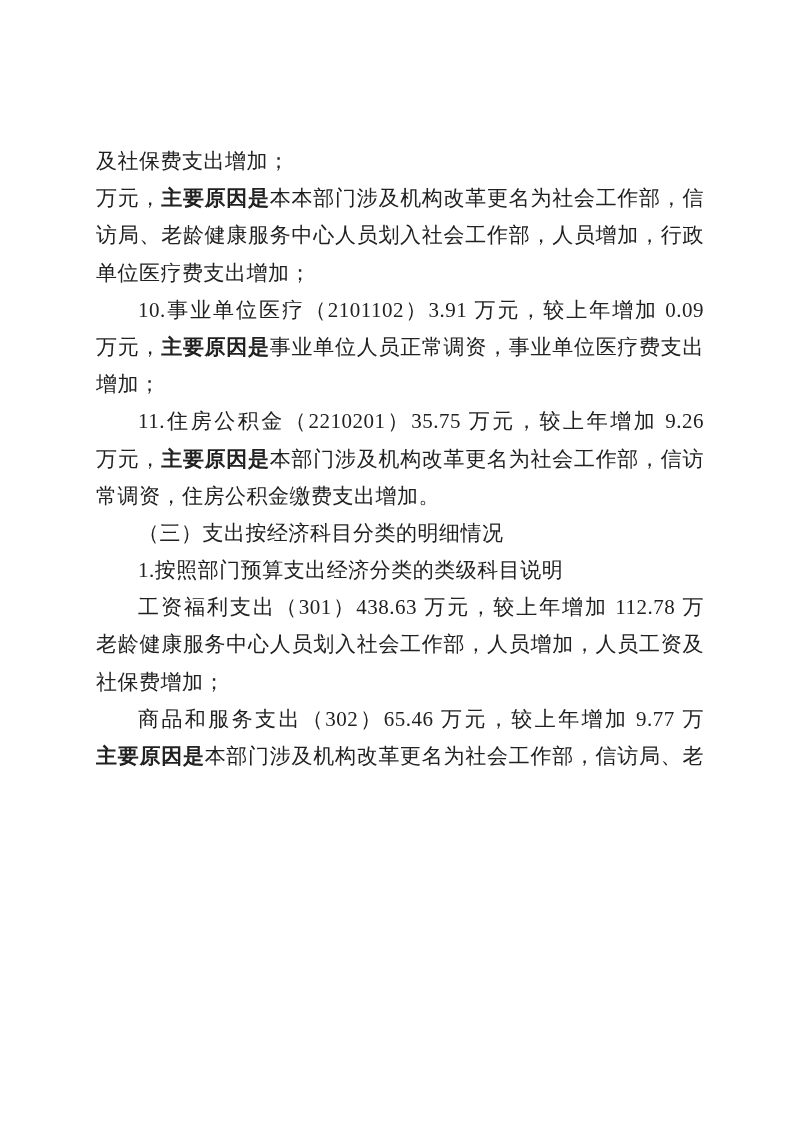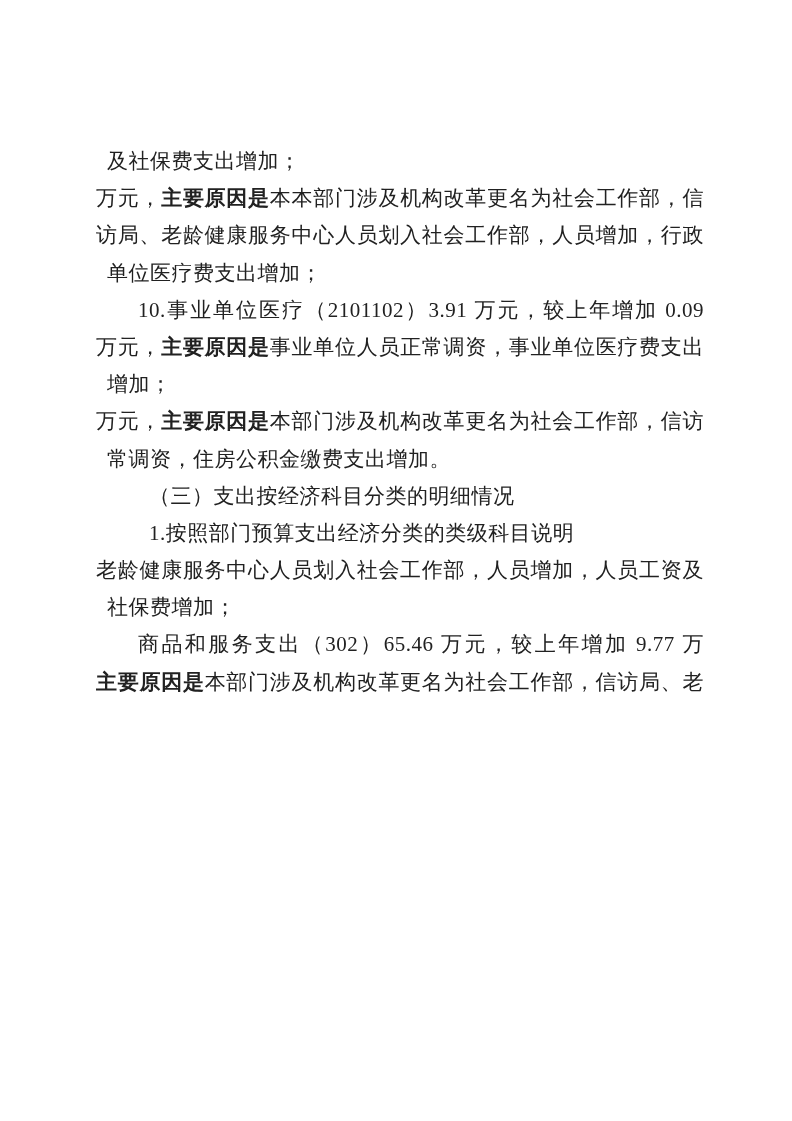--- a/index.html
+++ b/index.html
@@ -28,43 +28,44 @@
     height: 37.2px;
     line-height: 37.2px;
     overflow: hidden;
     text-align: justify;
     text-align-last: justify;
     text-justify: inter-character;
     white-space: normal;
   }
   .line.end {
     text-align-last: left;
-    margin-left: 11px;
   }
   .line.indent {
     text-indent: 2em;
   }
   .seg.b {
     font-weight: bold;
   }
 </style>
 </head>
 <body>
 
 <div class="page">
   <div class="text-block">
       <div class="line end"><span class="seg">及社保费支出增加；</span></div>
       <div class="line"><span class="seg">万元，</span><span class="seg b">主要原因是</span><span class="seg">本本部门涉及机构改革更名为社会工作部，信</span></div>
       <div class="line"><span class="seg">访局、老龄健康服务中心人员划入社会工作部，人员增加，行政</span></div>
       <div class="line end"><span class="seg">单位医疗费支出增加；</span></div>
       <div class="line indent"><span class="seg">10.事业单位医疗（2101102）3.91 万元，较上年增加 0.09</span></div>
       <div class="line"><span class="seg">万元，</span><span class="seg b">主要原因是</span><span class="seg">事业单位人员正常调资，事业单位医疗费支出</span></div>
       <div class="line end"><span class="seg">增加；</span></div>
+      <div class="line indent"><span class="seg">11.住房公积金（2210201）35.75 万元，较上年增加 9.26</span></div>
       <div class="line"><span class="seg">万元，</span><span class="seg b">主要原因是</span><span class="seg">本部门涉及机构改革更名为社会工作部，信访</span></div>
       <div class="line end"><span class="seg">常调资，住房公积金缴费支出增加。</span></div>
       <div class="line indent end"><span class="seg">（三）支出按经济科目分类的明细情况</span></div>
       <div class="line indent end"><span class="seg">1.按照部门预算支出经济分类的类级科目说明</span></div>
+      <div class="line indent"><span class="seg">工资福利支出（301）438.63 万元，较上年增加 112.78 万</span></div>
       <div class="line"><span class="seg">老龄健康服务中心人员划入社会工作部，人员增加，人员工资及</span></div>
       <div class="line end"><span class="seg">社保费增加；</span></div>
       <div class="line indent"><span class="seg">商品和服务支出（302）65.46 万元，较上年增加 9.77 万元，</span></div>
       <div class="line"><span class="seg b">主要原因是</span><span class="seg">本部门涉及机构改革更名为社会工作部，信访局、老</span></div>
     </div>
 </div>
 
 </body></html>

